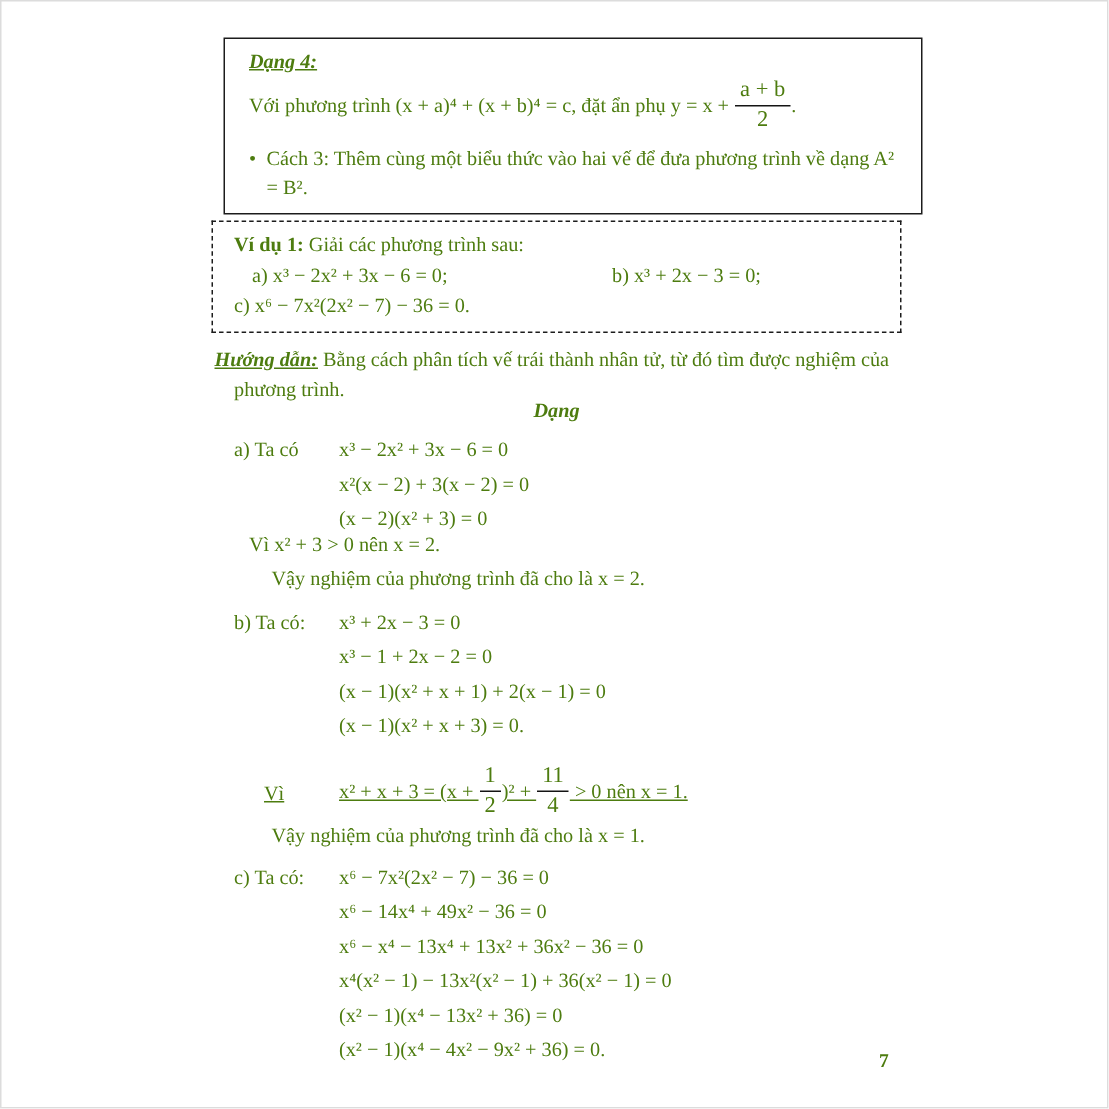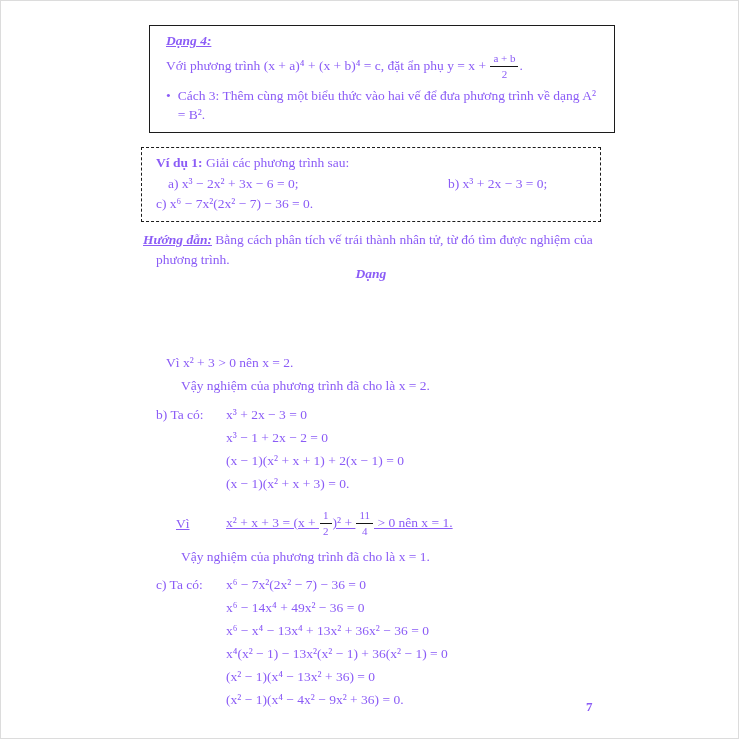--- a/index.html
+++ b/index.html
@@ -5,51 +5,51 @@
   * { box-sizing: border-box; }
   html, body { margin: 0; padding: 0; background: #f7f7f7; }
   .page {
     position: relative;
     width: 739px; height: 739px;
     margin: 0 auto;
     background: #ffffff;
     border: 1px solid #dcdcdc;
     font-family: "Liberation Serif", "DejaVu Serif", serif;
     font-size: 13.5px;
-    color: #8b5cf6;
+    color: #4d7c0f;
     overflow: hidden;
   }
 
   
   .solid-box {
     position: absolute; left: 148px; top: 24px; width: 466px;
     border: 1.3px solid #1c1c1c;
     padding: 7px 14px 8px 16px;
   }
   .box-heading { font-weight: bold; font-style: italic; text-decoration: underline; }
   .formula-line { margin-top: 4px; }
   .bullet-line { margin-top: 5px; display: flex; line-height: 19px; }
   .bullet-glyph { margin-right: 7px; flex: none; }
 
   
   .frac {
     display: inline-block; vertical-align: middle; text-align: center;
-    font-size: 11px; line-height: 1.15; margin: 0 1px; position: relative; top: -1px;
+    font-size: 15px; line-height: 1.15; margin: 0 1px; position: relative; top: -1px;
   }
   .frac .fnum { display: block; border-bottom: 1px solid #141414; padding: 0 3px 1px; }
   .frac .fden { display: block; padding-top: 1px; }
 
   
   .dashed-box {
     position: absolute; left: 140px; top: 146px; width: 460px;
     border: 1.6px dashed #1c1c1c;
     padding: 7px 12px 9px 14px;
   }
   .vidu-label { font-weight: bold; }
-  .vidu-row { display: flex; margin-top: 5px; padding-left: 12px; gap: 40px; }
+  .vidu-row { display: flex; margin-top: 5px; padding-left: 12px; }
   .vidu-eq-a { width: 240px; flex: none; }
   .vidu-eq-c { margin-top: 4px; }
 
   
   .huongdan {
     position: absolute; left: 122px; top: 229px; width: 505px; margin: 0;
     line-height: 20px; padding-left: 33px; text-indent: -33px;
   }
   .hd-label { font-weight: bold; font-style: italic; text-decoration: underline; margin-left: 20px; }
 
@@ -100,20 +100,28 @@
     </div>
     <div class="vidu-eq-c">c) x⁶ − 7x²(2x² − 7) − 36 = 0.</div>
   </div>
 
   <p class="huongdan">
     <span class="hd-label">Hướng dẫn:</span><span> Bằng cách phân tích vế trái thành nhân tử, từ đó tìm được nghiệm của phương trình.</span>
   </p>
 
   <div class="giai">Dạng</div>
 
+  <div class="sol sol-a">
+    <div class="sol-label">a) Ta có</div>
+    <div class="sol-eqs">
+      <div class="eq">x³ − 2x² + 3x − 6 = 0</div>
+      <div class="eq">x²(x − 2) + 3(x − 2) = 0</div>
+      <div class="eq">(x − 2)(x² + 3) = 0</div>
+    </div>
+  </div>
   <div class="note-a">Vì x² + 3 &gt; 0 nên x = 2.</div>
   <div class="concl-a">Vậy nghiệm của phương trình đã cho là x = 2.</div>
 
   <div class="sol sol-b">
     <div class="sol-label">b) Ta có:</div>
     <div class="sol-eqs">
       <div class="eq">x³ + 2x − 3 = 0</div>
       <div class="eq">x³ − 1 + 2x − 2 = 0</div>
       <div class="eq">(x − 1)(x² + x + 1) + 2(x − 1) = 0</div>
       <div class="eq">(x − 1)(x² + x + 3) = 0.</div>

